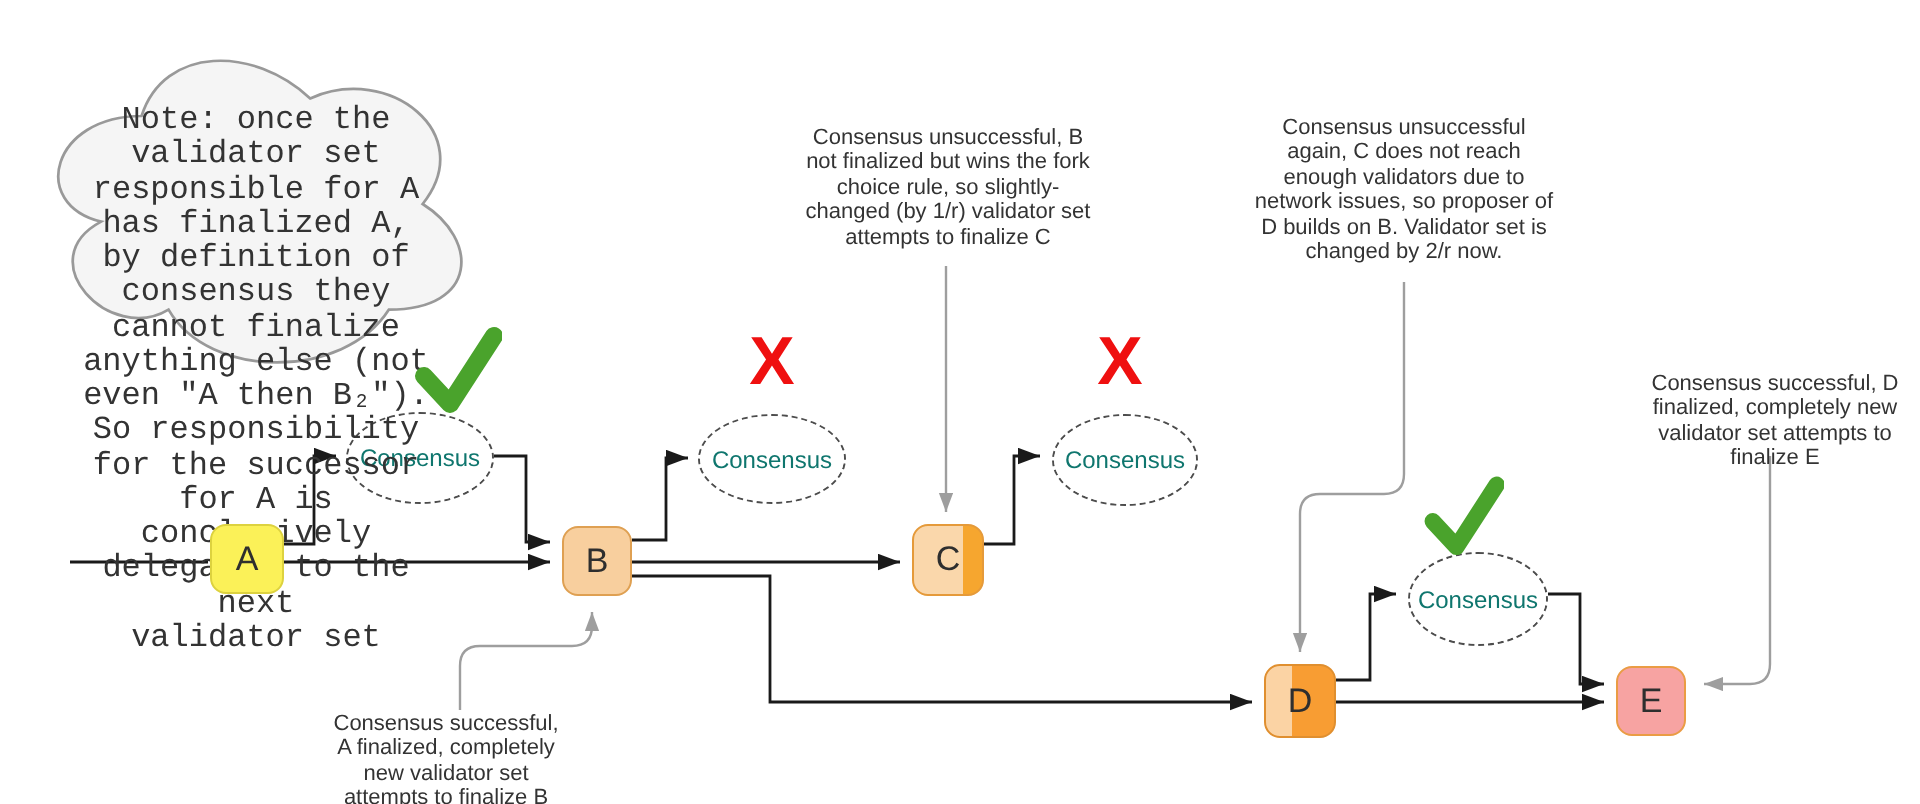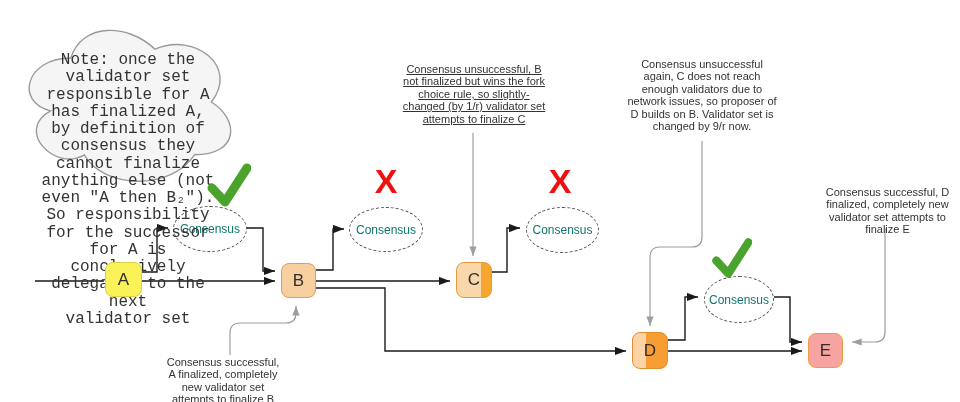--- a/index.html
+++ b/index.html
@@ -77,31 +77,31 @@
   </svg>
   <div class="cloud-text">Note: once the validator set
 responsible for A has finalized A,
 by definition of consensus they
 cannot finalize anything else (not
 even "A then B₂"). So responsibility
 for the successor for A is
 conclusively delegated to the next
 validator set</div>
 
-  <div class="ann" style="left:395px;top:63px;width:158px;text-decoration:underline;">Consensus unsuccessful, B
+  <div class="ann" style="left:395px;top:63px;width:158px;">Consensus unsuccessful, B
 not finalized but wins the fork
 choice rule, so slightly-
 changed (by 1/r) validator set
 attempts to finalize C</div>
   <div class="ann" style="left:622px;top:58px;width:160px;">Consensus unsuccessful
 again, C does not reach
 enough validators due to
 network issues, so proposer of
 D builds on B. Validator set is
-changed by 9/r now.</div>
+changed by 2/r now.</div>
   <div class="ann" style="left:820px;top:174px;width:135px;margin-top:12px;">Consensus successful, D
 finalized, completely new
 validator set attempts to
 finalize E</div>
   <div class="ann" style="left:148px;top:356px;width:150px;">Consensus successful,
 A finalized, completely
 new validator set
 attempts to finalize B</div>
 
   <div class="ellipse el-1">

